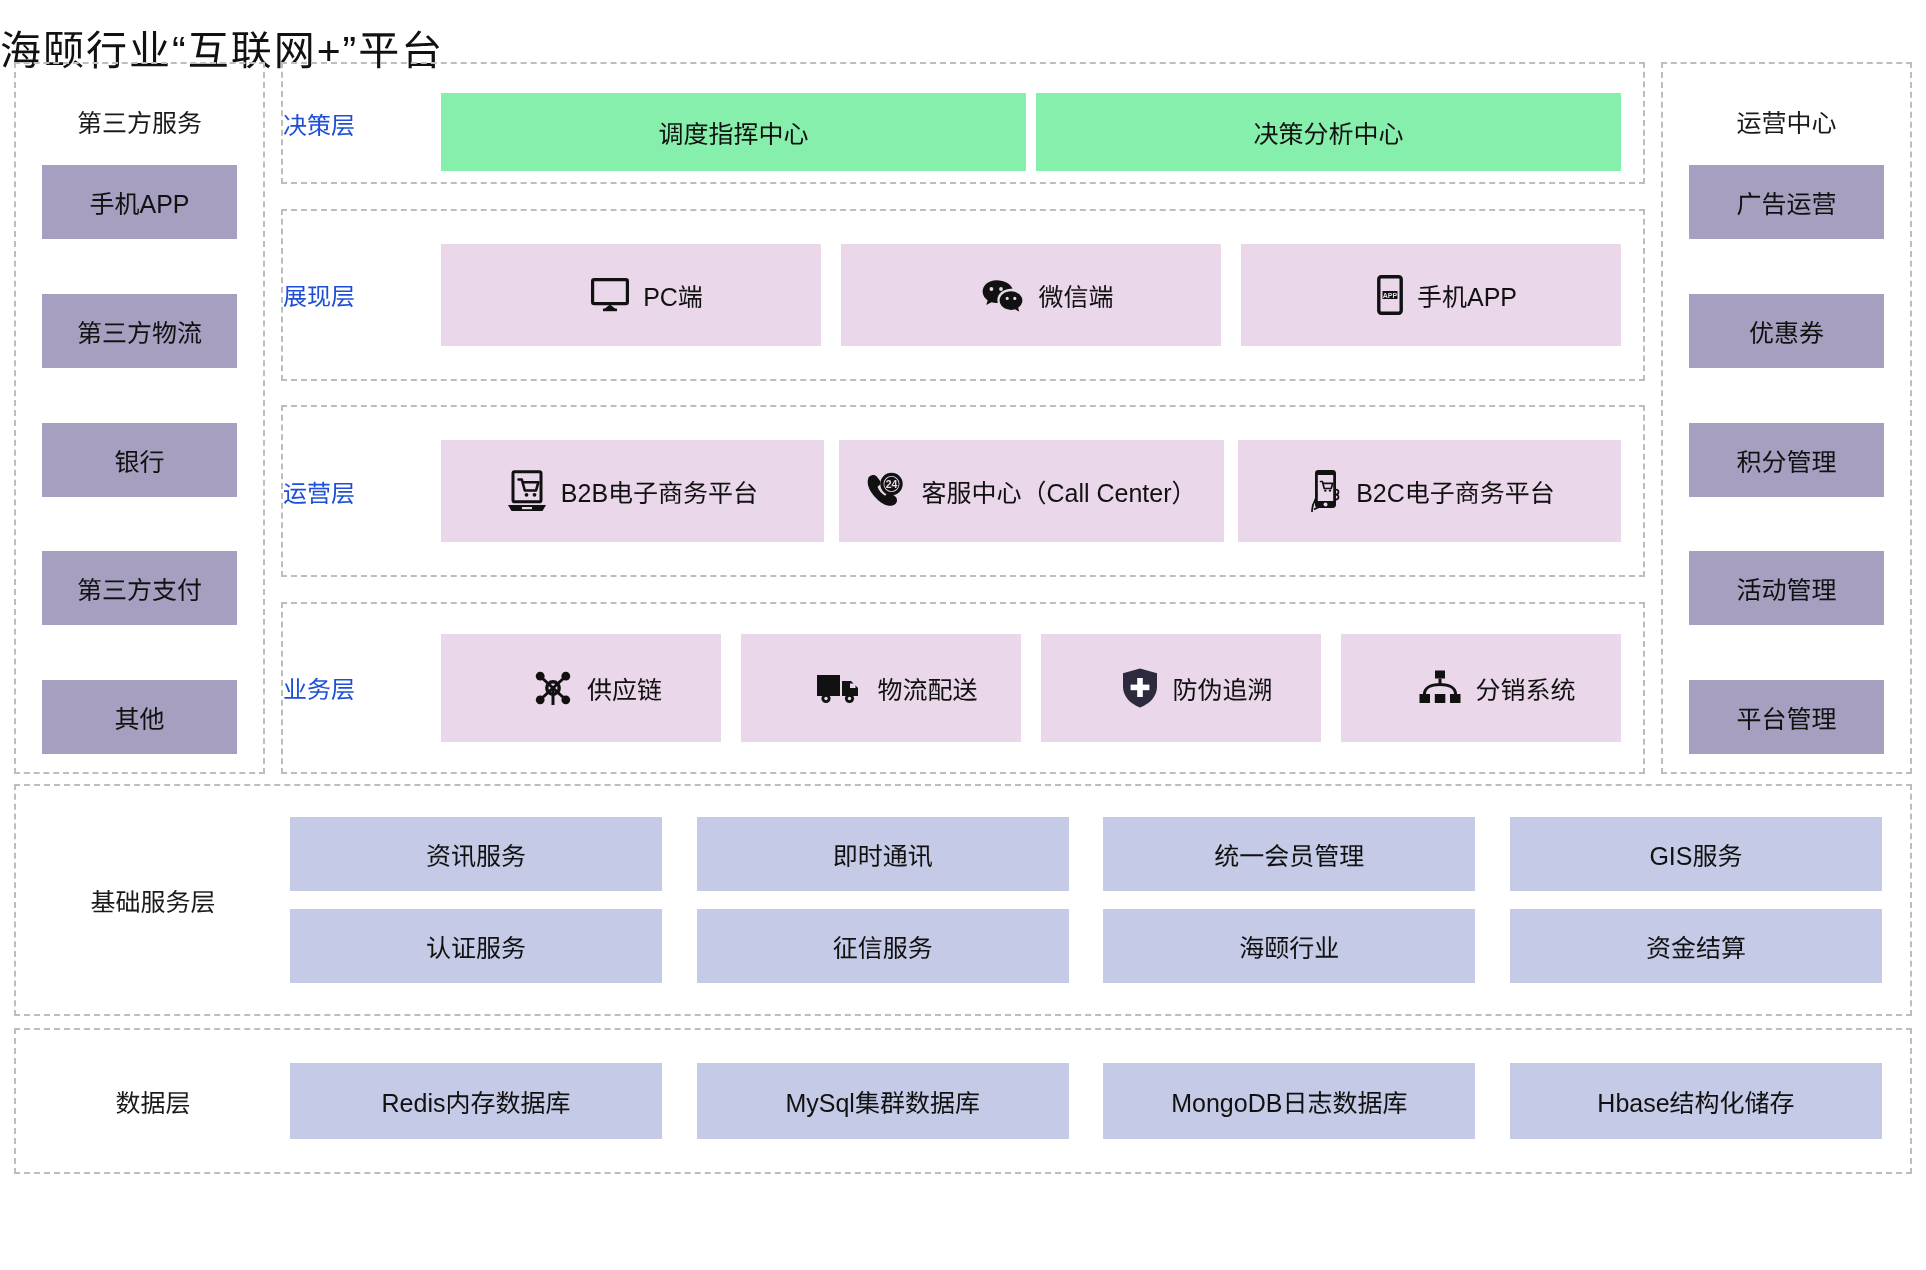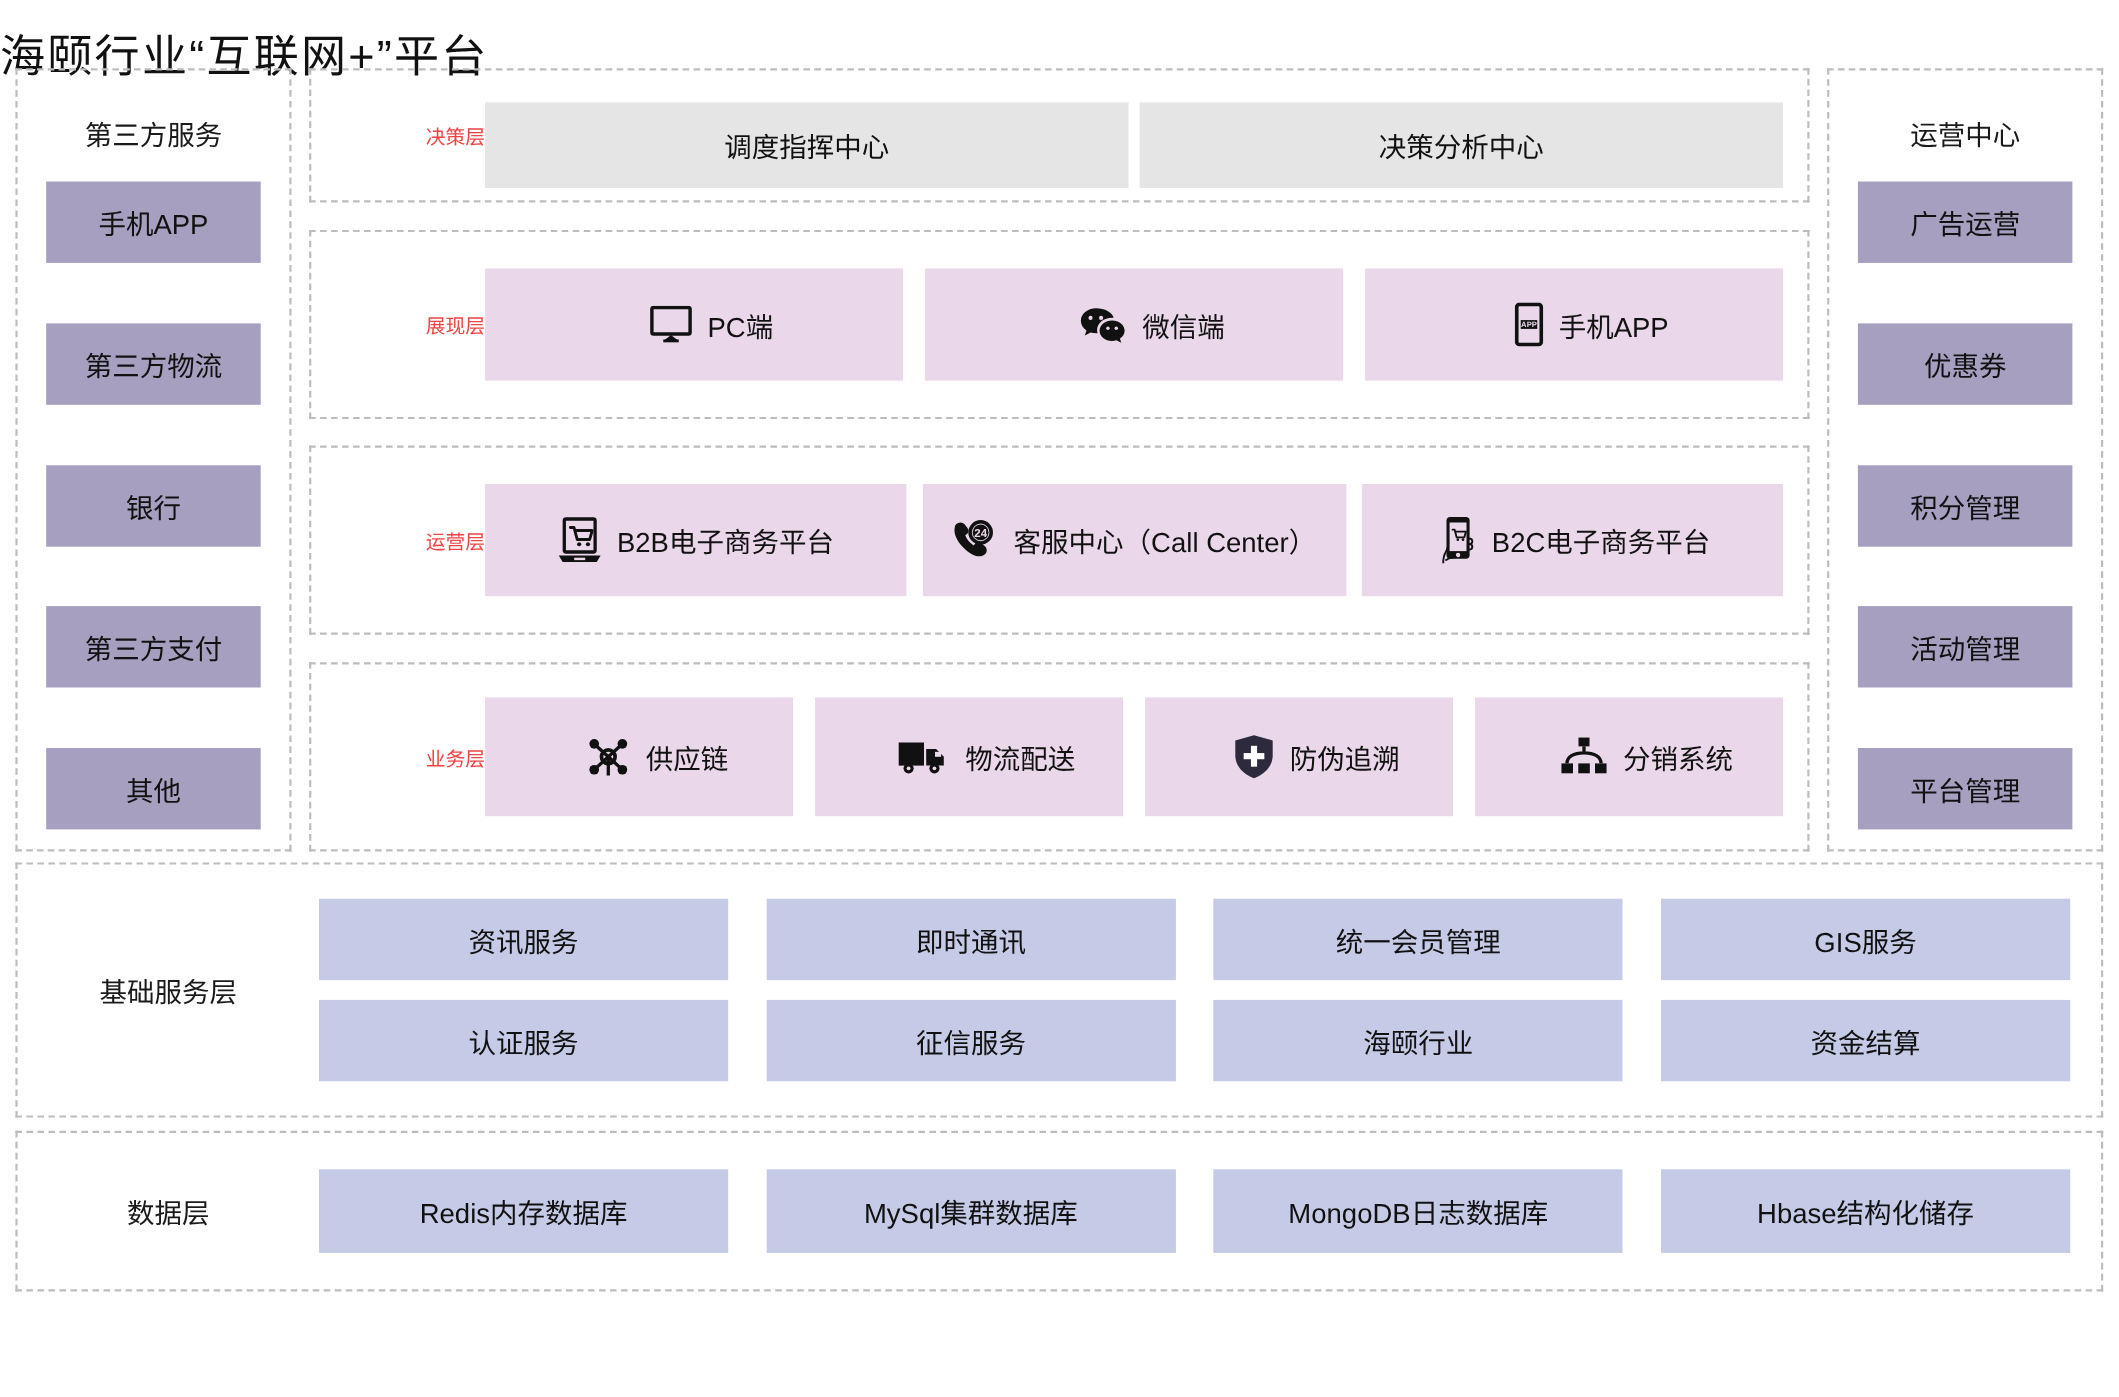--- a/index.html
+++ b/index.html
@@ -98,23 +98,23 @@
     padding: 0 0 0 0;
   }
   .lg-decision { height: 122px; }
   .lg-present  { height: 172px; }
   .lg-operate  { height: 172px; }
   .lg-business { height: 172px; }
 
   .layer-label {
     flex: 0 0 158px;
     width: 158px;
-    text-align: right;
-    font-size: 18px;
-    color: #ef4444;
+    text-align: left;
+    font-size: 24px;
+    color: #1d4ed8;
     white-space: nowrap;
   }
 
   .layer-items {
     flex: 1;
     display: flex;
     align-items: center;
     justify-content: space-between;
     padding-right: 22px;
     box-sizing: border-box;
@@ -124,21 +124,21 @@
   .cell {
     display: flex;
     align-items: center;
     justify-content: center;
     font-size: 25px;
     color: #111111;
     white-space: nowrap;
     box-sizing: border-box;
   }
 
-  .cell-blue { background: #e5e5e5; margin-top: 17px; }
+  .cell-blue { background: #86efac; margin-top: 17px; }
   .cell-pink { background: #ead7e9; padding-left: 32px; }
 
   
   .lg-decision .cell {
     width: 585px;
     height: 78px;
   }
   
   .lg-present .cell {
     width: 380px;

